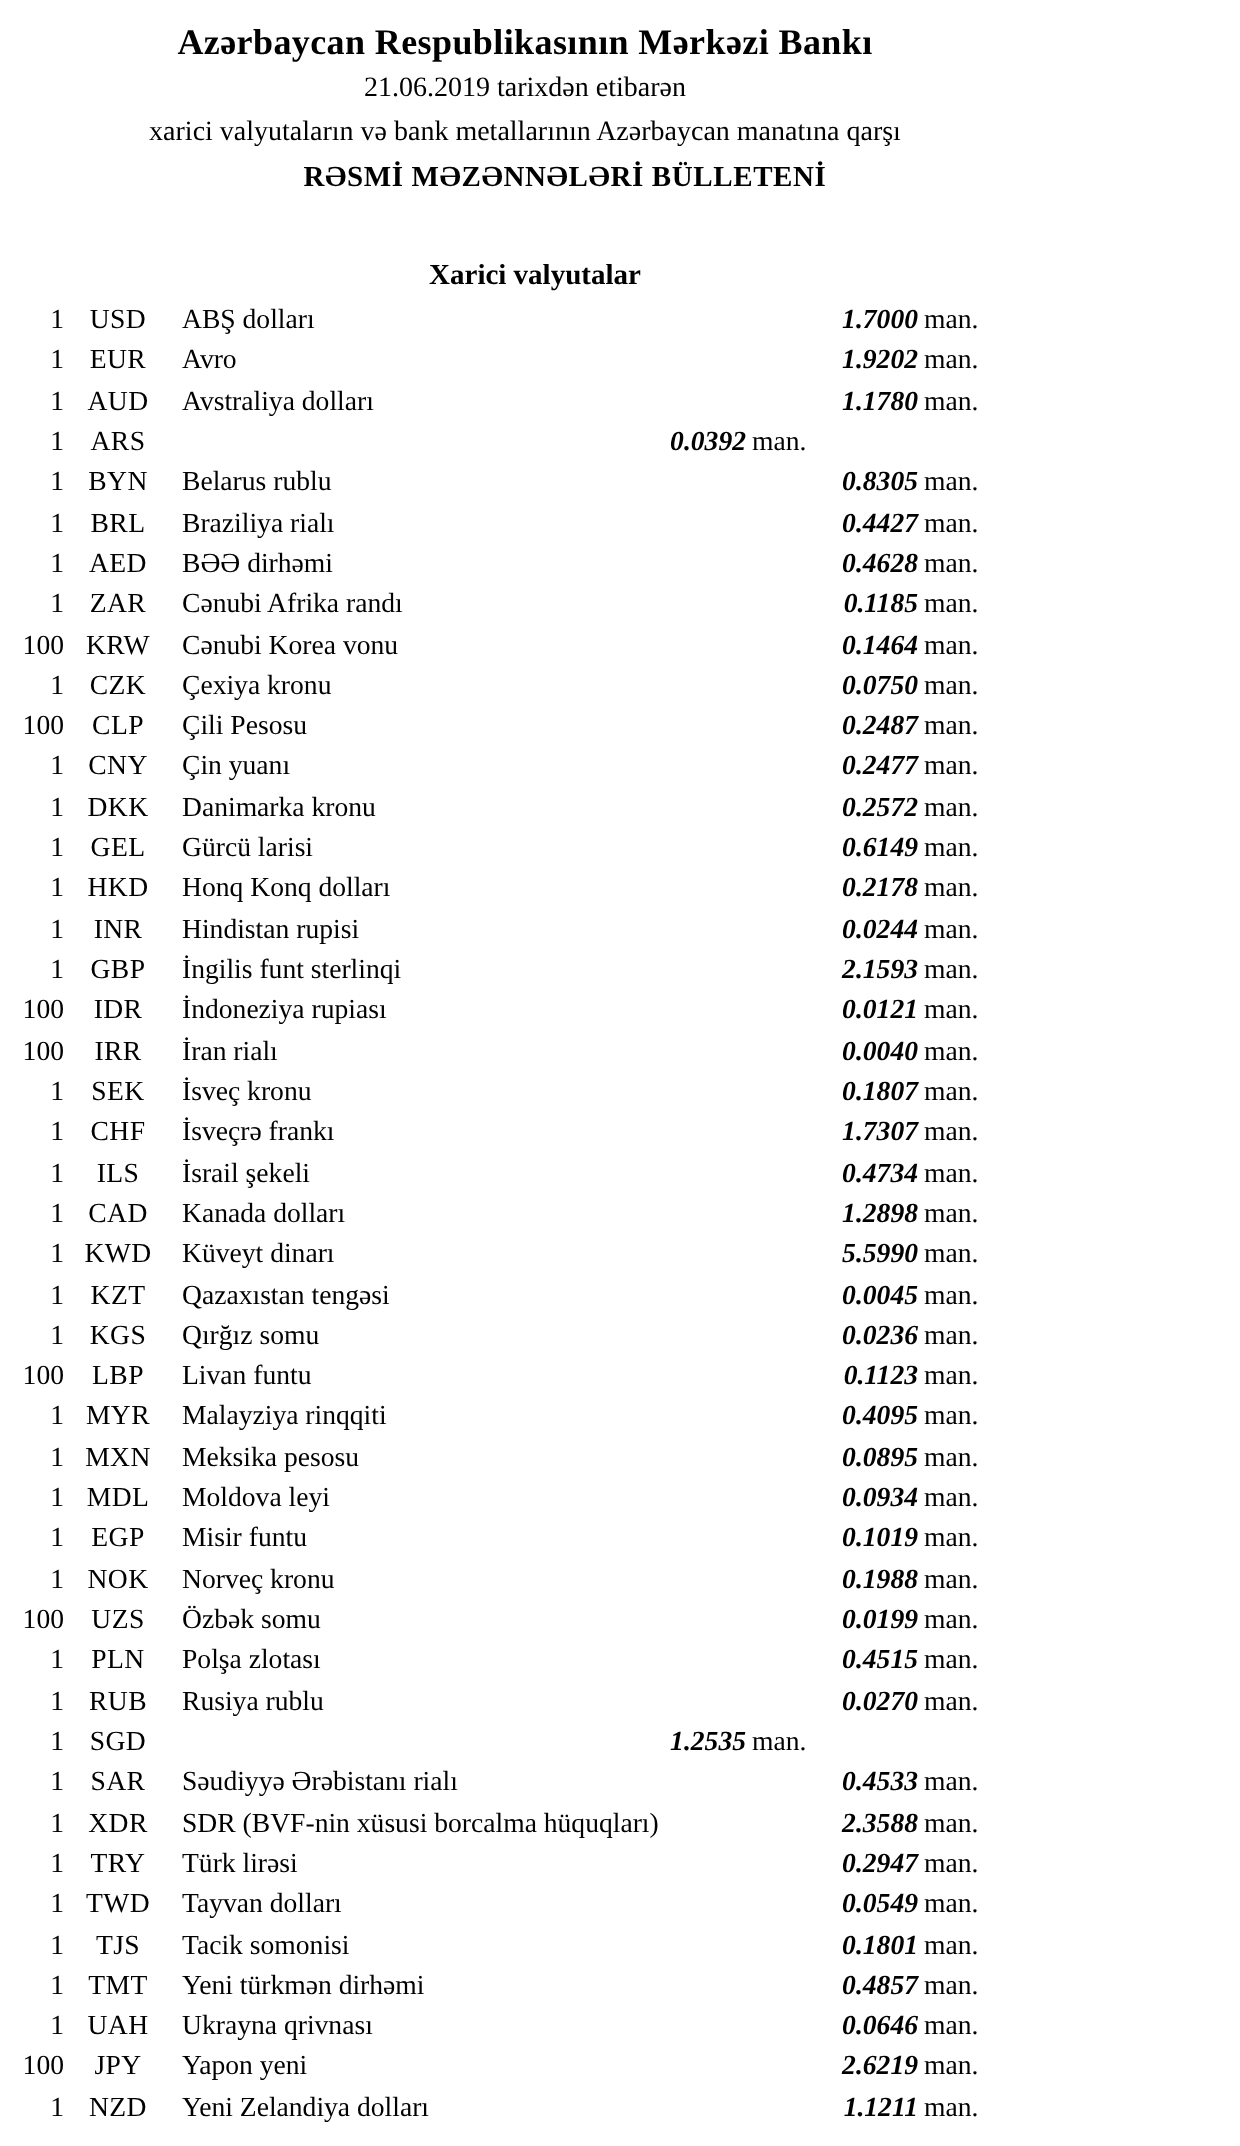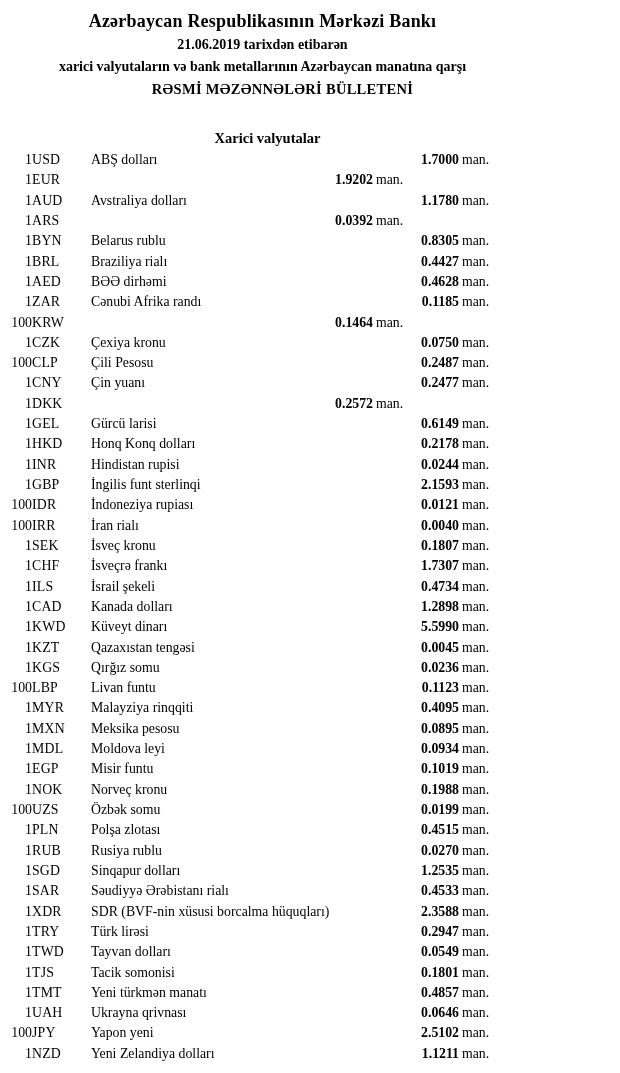--- a/index.html
+++ b/index.html
@@ -17,21 +17,21 @@
   .doc-header { text-align: center; }
   .doc-title {
     padding-top: 8px;
     font-size: 18px;
     font-weight: bold;
     line-height: 26px;
     letter-spacing: 0.2px;
   }
   .doc-line {
     font-size: 14px;
-    font-weight: bold;
+    font-weight: normal;
     line-height: 22px;
   }
   .doc-bulletin {
     font-size: 14.5px;
     font-weight: bold;
     line-height: 22px;
     letter-spacing: 0.3px;
     margin-left: 40px;
   }
   .section-title {
@@ -46,23 +46,23 @@
   .rates-table { margin-top: 2px; }
   .row {
     display: grid;
     grid-template-columns: 32px 54px 1fr 86px 66px;
     height: 20.32px;
     line-height: 20.32px;
     font-size: 13.8px;
     white-space: nowrap;
   }
   .c-nom  { text-align: right; }
-  .c-code { text-align: left; letter-spacing: 0.2px; }
+  .c-code { text-align: center; letter-spacing: 0.2px; }
   .c-name { padding-left: 5px; }
-  .c-rate { text-align: right; font-weight: bold; }
+  .c-rate { text-align: right; font-weight: bold; font-style: italic; }
   .c-unit { text-align: left; padding-left: 3px; }
 </style>
 </head>
 <body>
 
 <div class="page">
 
   <div class="doc-header">
     <div class="doc-title">Azərbaycan Respublikasının Mərkəzi Bankı</div>
     <div class="doc-line">21.06.2019 tarixdən etibarən</div>
@@ -77,20 +77,21 @@
     <span class="c-nom">1</span>
     <span class="c-code">USD</span>
     <span class="c-name">ABŞ dolları</span>
     <span class="c-rate">1.7000</span>
     <span class="c-unit">man.</span>
   </div>
 
   <div class="row">
     <span class="c-nom">1</span>
     <span class="c-code">EUR</span>
+    <span class="c-name">Avro</span>
     <span class="c-rate">1.9202</span>
     <span class="c-unit">man.</span>
   </div>
 
   <div class="row">
     <span class="c-nom">1</span>
     <span class="c-code">AUD</span>
     <span class="c-name">Avstraliya dolları</span>
     <span class="c-rate">1.1780</span>
     <span class="c-unit">man.</span>
@@ -131,20 +132,21 @@
     <span class="c-nom">1</span>
     <span class="c-code">ZAR</span>
     <span class="c-name">Cənubi Afrika randı</span>
     <span class="c-rate">0.1185</span>
     <span class="c-unit">man.</span>
   </div>
 
   <div class="row">
     <span class="c-nom">100</span>
     <span class="c-code">KRW</span>
+    <span class="c-name">Cənubi Korea vonu</span>
     <span class="c-rate">0.1464</span>
     <span class="c-unit">man.</span>
   </div>
 
   <div class="row">
     <span class="c-nom">1</span>
     <span class="c-code">CZK</span>
     <span class="c-name">Çexiya kronu</span>
     <span class="c-rate">0.0750</span>
     <span class="c-unit">man.</span>
@@ -162,20 +164,21 @@
     <span class="c-nom">1</span>
     <span class="c-code">CNY</span>
     <span class="c-name">Çin yuanı</span>
     <span class="c-rate">0.2477</span>
     <span class="c-unit">man.</span>
   </div>
 
   <div class="row">
     <span class="c-nom">1</span>
     <span class="c-code">DKK</span>
+    <span class="c-name">Danimarka kronu</span>
     <span class="c-rate">0.2572</span>
     <span class="c-unit">man.</span>
   </div>
 
   <div class="row">
     <span class="c-nom">1</span>
     <span class="c-code">GEL</span>
     <span class="c-name">Gürcü larisi</span>
     <span class="c-rate">0.6149</span>
     <span class="c-unit">man.</span>
@@ -345,21 +348,20 @@
     <span class="c-nom">1</span>
     <span class="c-code">RUB</span>
     <span class="c-name">Rusiya rublu</span>
     <span class="c-rate">0.0270</span>
     <span class="c-unit">man.</span>
   </div>
 
   <div class="row">
     <span class="c-nom">1</span>
     <span class="c-code">SGD</span>
-    <span class="c-name">Sinqapur dolları</span>
     <span class="c-rate">1.2535</span>
     <span class="c-unit">man.</span>
   </div>
 
   <div class="row">
     <span class="c-nom">1</span>
     <span class="c-code">SAR</span>
     <span class="c-name">Səudiyyə Ərəbistanı rialı</span>
     <span class="c-rate">0.4533</span>
     <span class="c-unit">man.</span>
@@ -393,38 +395,38 @@
     <span class="c-nom">1</span>
     <span class="c-code">TJS</span>
     <span class="c-name">Tacik somonisi</span>
     <span class="c-rate">0.1801</span>
     <span class="c-unit">man.</span>
   </div>
 
   <div class="row">
     <span class="c-nom">1</span>
     <span class="c-code">TMT</span>
-    <span class="c-name">Yeni türkmən manatı</span>
+    <span class="c-name">Yeni türkmən dirhəmi</span>
     <span class="c-rate">0.4857</span>
     <span class="c-unit">man.</span>
   </div>
 
   <div class="row">
     <span class="c-nom">1</span>
     <span class="c-code">UAH</span>
     <span class="c-name">Ukrayna qrivnası</span>
     <span class="c-rate">0.0646</span>
     <span class="c-unit">man.</span>
   </div>
 
   <div class="row">
     <span class="c-nom">100</span>
     <span class="c-code">JPY</span>
     <span class="c-name">Yapon yeni</span>
-    <span class="c-rate">2.5102</span>
+    <span class="c-rate">2.6219</span>
     <span class="c-unit">man.</span>
   </div>
 
   <div class="row">
     <span class="c-nom">1</span>
     <span class="c-code">NZD</span>
     <span class="c-name">Yeni Zelandiya dolları</span>
     <span class="c-rate">1.1211</span>
     <span class="c-unit">man.</span>
   </div>

